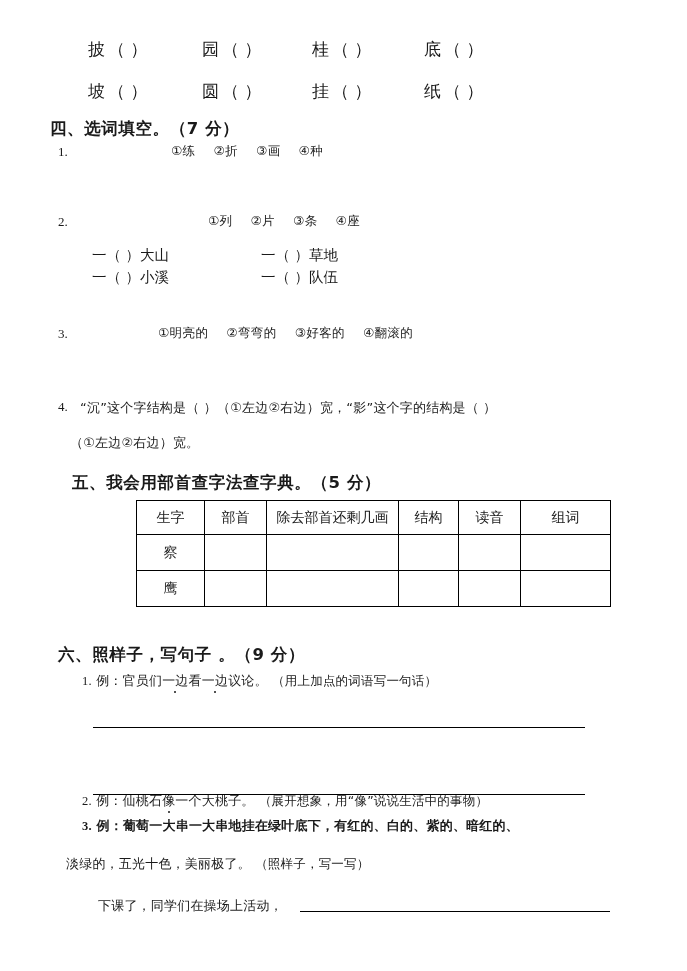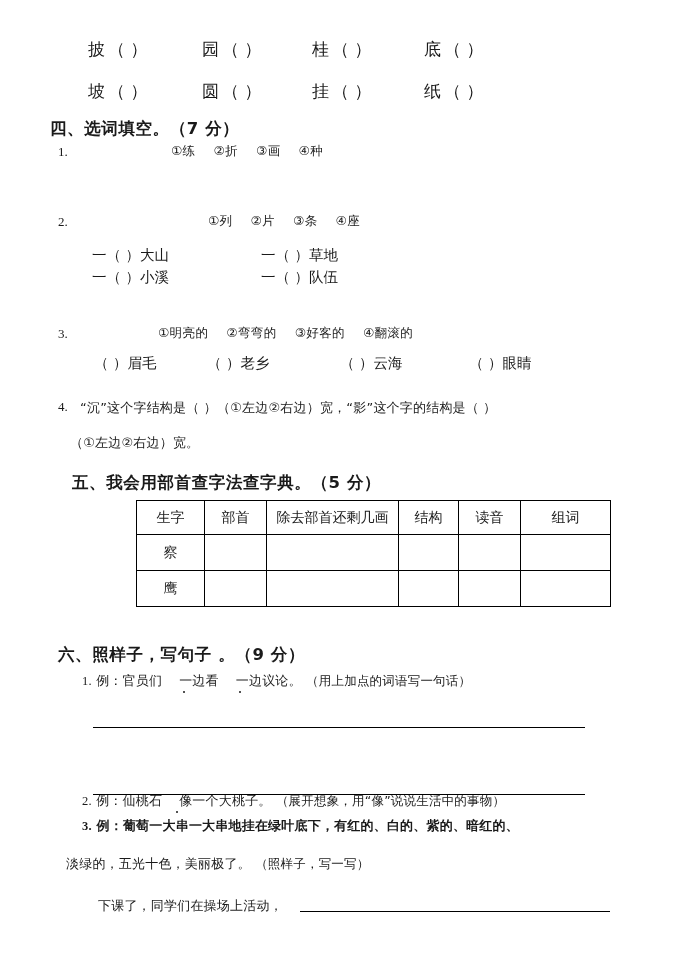--- a/index.html
+++ b/index.html
@@ -114,21 +114,20 @@
   }
   .example .num {
     font-family: "Liberation Serif", serif;
     font-size: 12.5px;
   }
   .example .note {
     font-size: 12.5px;
   }
   .dotted {
     position: relative;
-    padding-left: 17px;
   }
   .dotted::after {
     content: "";
     position: absolute;
     left: 50%;
     bottom: -5px;
     width: 2px;
     height: 2px;
     margin-left: -1px;
     border-radius: 50%;
@@ -185,23 +184,20 @@
   <div class="blanks cn" style="left:92px; top:246px;">
     <span class="slot" style="width:169px;">一（     ）大山</span><span class="slot">一（     ）草地</span>
   </div>
   <div class="blanks cn" style="left:92px; top:268px;">
     <span class="slot" style="width:169px;">一（     ）小溪</span><span class="slot">一（     ）队伍</span>
   </div>
 
   <div class="qnum" style="left:58px; top:326px;">3.</div>
   <div class="options cn" style="left:158px; top:325px;">
     <span class="opt">①明亮的</span><span class="opt">②弯弯的</span><span class="opt">③好客的</span><span class="opt">④翻滚的</span>
-  </div>
-  <div class="blanks cn" style="left:94px; top:354px;">
-    <span class="slot" style="width:113px;">（     ）眉毛</span><span class="slot" style="width:133px;">（     ）老乡</span><span class="slot" style="width:129px;">（     ）云海</span><span class="slot">（     ）眼睛</span>
   </div>
 
   <div class="qnum" style="left:58px; top:399px;">4.</div>
   <div class="qtext cn" style="left:80px; top:399px;">“沉”这个字结构是（        ）（①左边②右边）宽，“影”这个字的结构是（        ）</div>
   <div class="qtext cn" style="left:70px; top:434px;">（①左边②右边）宽。</div>
 
   <div class="heading cn" style="left:72px; top:472px;">五、我会用部首查字法查字典。（5 分）</div>
 
   <table class="dict-table cn" style="left:136px; top:500px; width:474px;">
     <colgroup>

